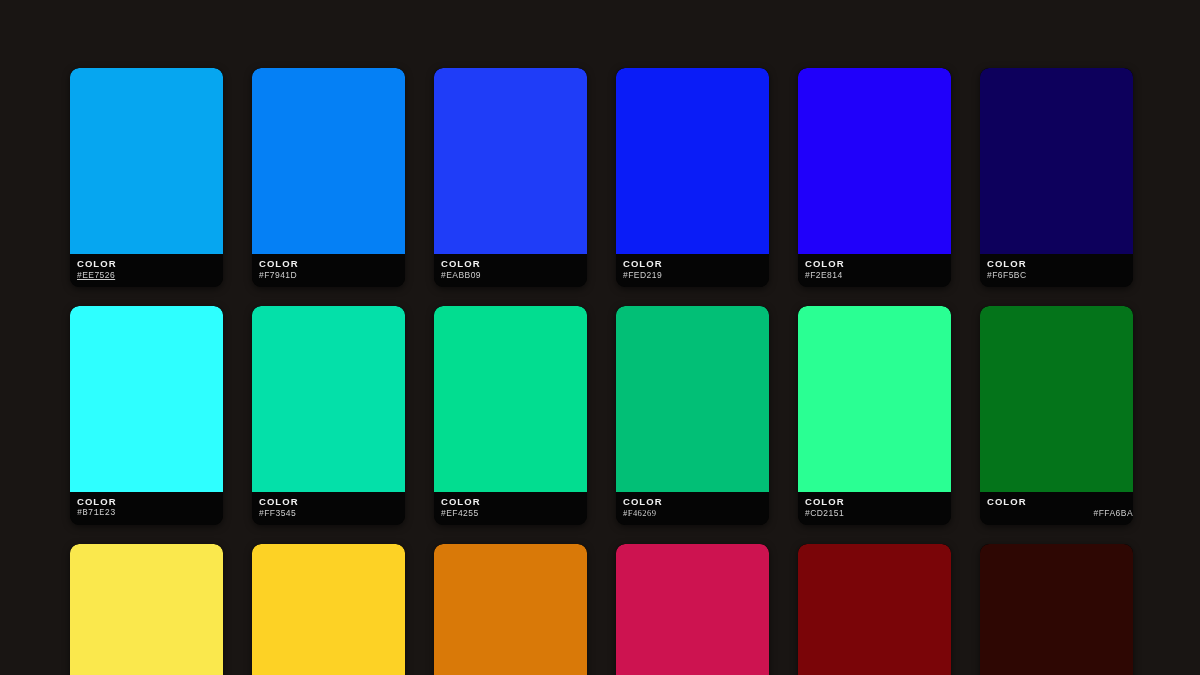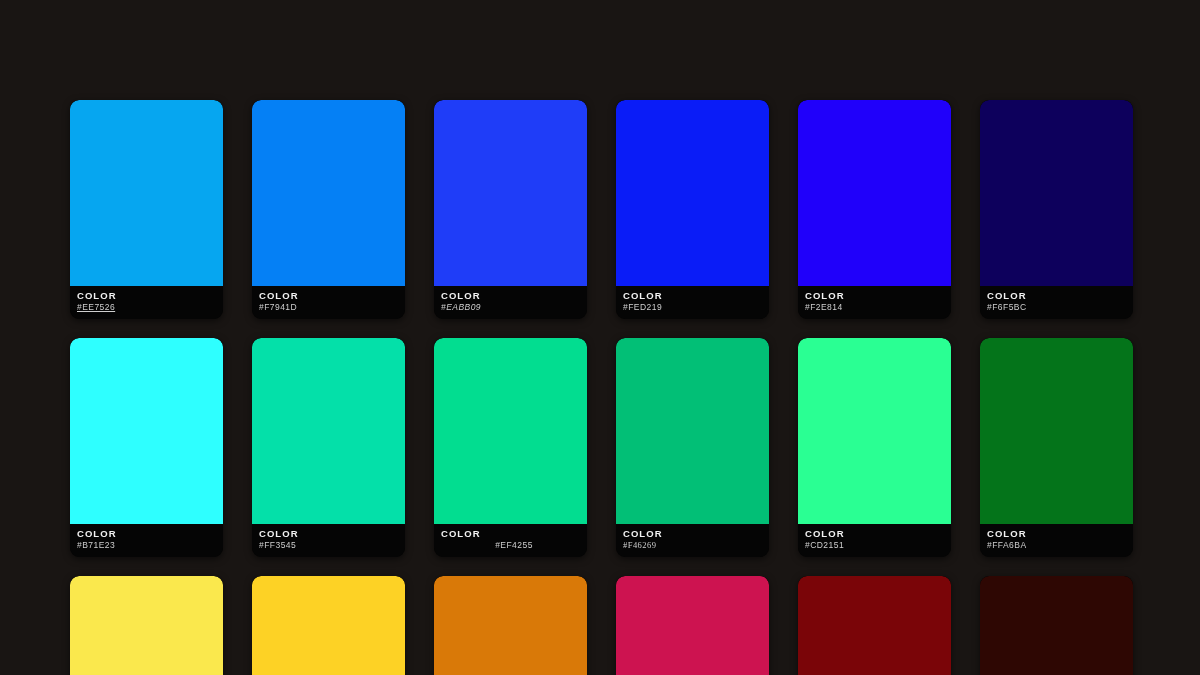--- a/index.html
+++ b/index.html
@@ -28,21 +28,20 @@
   }
 
   .swatch-card {
     position: relative;
     width: 153px;
     height: 219px;
     border-radius: 9px;
     background: #050505;
     overflow: hidden;
     box-shadow: 0 2px 7px rgba(0,0,0,0.55);
-    margin-top: 32px;
   }
 
   .swatch-color {
     position: absolute;
     left: 0;
     top: 0;
     width: 100%;
     height: 186px;
     border-radius: 9px 9px 0 0;
   }
@@ -94,21 +93,21 @@
       <div class="swatch-color" style="background: rgb(5, 128, 245);"></div>
       <div class="swatch-info" style="background: rgb(5, 5, 5);">
         <span class="swatch-name" style="color: rgb(242, 242, 242);">COLOR</span>
         <span class="swatch-hex" style="color: rgb(207, 207, 207);">#F7941D</span>
       </div>
     </div>
     <div class="swatch-card" style="background: rgb(5, 5, 5);">
       <div class="swatch-color" style="background: rgb(31, 61, 248);"></div>
       <div class="swatch-info" style="background: rgb(5, 5, 5);">
         <span class="swatch-name" style="color: rgb(242, 242, 242);">COLOR</span>
-        <span class="swatch-hex" style="color: rgb(207, 207, 207); font-style: italic;">#EABB09</span>
+        <span class="swatch-hex" style="color: rgb(207, 207, 207);">#EABB09</span>
       </div>
     </div>
     <div class="swatch-card" style="background: rgb(5, 5, 5);">
       <div class="swatch-color" style="background: rgb(10, 28, 247);"></div>
       <div class="swatch-info" style="background: rgb(5, 5, 5);">
         <span class="swatch-name" style="color: rgb(242, 242, 242);">COLOR</span>
         <span class="swatch-hex" style="color: rgb(207, 207, 207);">#FED219</span>
       </div>
     </div>
     <div class="swatch-card" style="background: rgb(5, 5, 5);">
@@ -122,56 +121,56 @@
       <div class="swatch-color" style="background: rgb(13, 0, 92);"></div>
       <div class="swatch-info" style="background: rgb(5, 5, 5);">
         <span class="swatch-name" style="color: rgb(242, 242, 242);">COLOR</span>
         <span class="swatch-hex" style="color: rgb(207, 207, 207);">#F6F5BC</span>
       </div>
     </div>
     <div class="swatch-card" style="background: rgb(5, 5, 5);">
       <div class="swatch-color" style="background: rgb(46, 255, 255);"></div>
       <div class="swatch-info" style="background: rgb(5, 5, 5);">
         <span class="swatch-name" style="color: rgb(242, 242, 242);">COLOR</span>
-        <span class="swatch-hex" style="color: rgb(207, 207, 207);">#B71E23</span>
+        <span class="swatch-hex" style="color: rgb(207, 207, 207); font-family: Liberation Mono, monospace;">#B71E23</span>
       </div>
     </div>
     <div class="swatch-card" style="background: rgb(5, 5, 5);">
       <div class="swatch-color" style="background: rgb(4, 224, 169);"></div>
       <div class="swatch-info" style="background: rgb(5, 5, 5);">
         <span class="swatch-name" style="color: rgb(242, 242, 242);">COLOR</span>
         <span class="swatch-hex" style="color: rgb(207, 207, 207);">#FF3545</span>
       </div>
     </div>
     <div class="swatch-card" style="background: rgb(5, 5, 5);">
       <div class="swatch-color" style="background: rgb(2, 221, 144);"></div>
       <div class="swatch-info" style="background: rgb(5, 5, 5);">
         <span class="swatch-name" style="color: rgb(242, 242, 242);">COLOR</span>
-        <span class="swatch-hex" style="color: rgb(207, 207, 207); text-align: center;">#EF4255</span>
+        <span class="swatch-hex" style="color: rgb(207, 207, 207);">#EF4255</span>
       </div>
     </div>
     <div class="swatch-card" style="background: rgb(5, 5, 5);">
       <div class="swatch-color" style="background: rgb(2, 191, 118);"></div>
       <div class="swatch-info" style="background: rgb(5, 5, 5);">
         <span class="swatch-name" style="color: rgb(242, 242, 242);">COLOR</span>
         <span class="swatch-hex" style="color: rgb(207, 207, 207); font-family: Liberation Serif, serif;">#F46269</span>
       </div>
     </div>
     <div class="swatch-card" style="background: rgb(5, 5, 5);">
       <div class="swatch-color" style="background: rgb(42, 255, 147);"></div>
       <div class="swatch-info" style="background: rgb(5, 5, 5);">
         <span class="swatch-name" style="color: rgb(242, 242, 242);">COLOR</span>
         <span class="swatch-hex" style="color: rgb(207, 207, 207);">#CD2151</span>
       </div>
     </div>
     <div class="swatch-card" style="background: rgb(5, 5, 5);">
       <div class="swatch-color" style="background: rgb(4, 116, 26);"></div>
       <div class="swatch-info" style="background: rgb(5, 5, 5);">
         <span class="swatch-name" style="color: rgb(242, 242, 242);">COLOR</span>
-        <span class="swatch-hex" style="color: rgb(207, 207, 207);">#FFA6BA</span>
+        <span class="swatch-hex" style="color: rgb(207, 207, 207); text-align: right;">#FFA6BA</span>
       </div>
     </div>
     <div class="swatch-card" style="background: rgb(5, 5, 5);">
       <div class="swatch-color" style="background: rgb(250, 232, 77);"></div>
     </div>
     <div class="swatch-card" style="background: rgb(5, 5, 5);">
       <div class="swatch-color" style="background: rgb(253, 210, 37);"></div>
     </div>
     <div class="swatch-card" style="background: rgb(5, 5, 5);">
       <div class="swatch-color" style="background: rgb(217, 121, 8);"></div>

